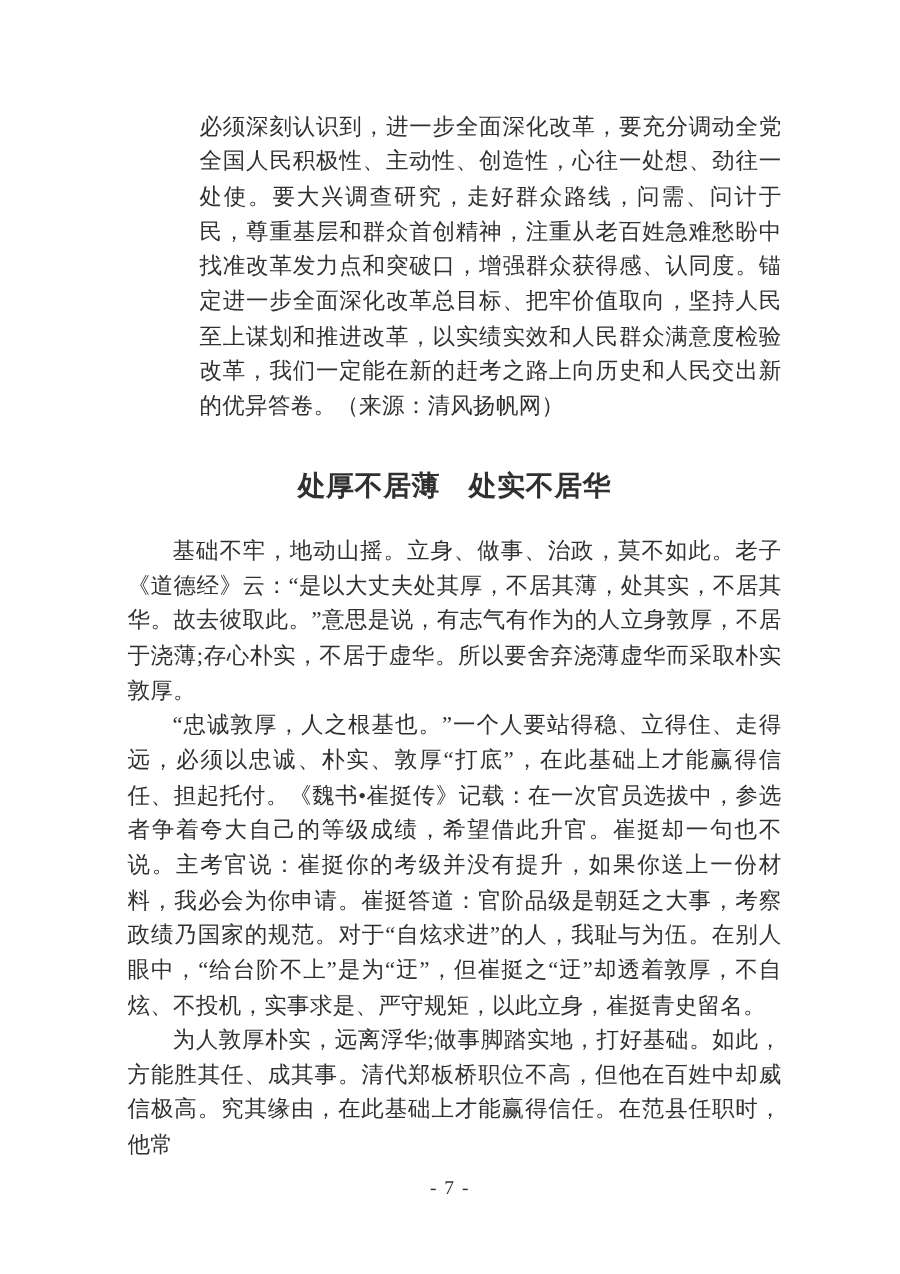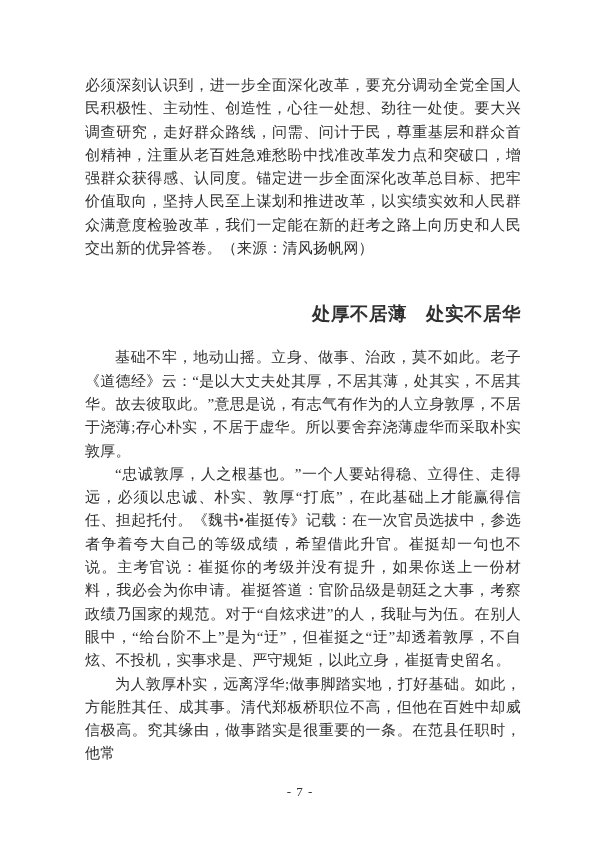--- a/index.html
+++ b/index.html
@@ -25,34 +25,35 @@
   .para {
     margin: 0;
     font-size: 15px;
     line-height: 23.3px;
     text-align: justify;
     text-indent: 2em;
     letter-spacing: 0.2px;
   }
   .para--flush {
     text-indent: 0;
+    margin-left: 48px;
   }
   .section-header {
     margin: 31px 0 0 0;
     font-size: 15px;
     line-height: 23px;
     font-weight: normal;
     letter-spacing: 0.2px;
   }
   .article-title {
-    margin: 42px 0 0 0;
+    margin: 29px 0 0 0;
     font-size: 18.5px;
     line-height: 25px;
     font-weight: bold;
-    text-align: right;
+    text-align: center;
     letter-spacing: 0.5px;
   }
   .article-body {
     margin-top: 19px;
   }
   .page-number {
     position: absolute;
     left: 0;
     top: 784px;
     width: 100%;
@@ -65,17 +66,17 @@
 </head>
 <body>
 
 <div class="page">
   <div class="content">
     <p class="para para--flush">必须深刻认识到，进一步全面深化改革，要充分调动全党全国人民积极性、主动性、创造性，心往一处想、劲往一处使。要大兴调查研究，走好群众路线，问需、问计于民，尊重基层和群众首创精神，注重从老百姓急难愁盼中找准改革发力点和突破口，增强群众获得感、认同度。锚定进一步全面深化改革总目标、把牢价值取向，坚持人民至上谋划和推进改革，以实绩实效和人民群众满意度检验改革，我们一定能在新的赶考之路上向历史和人民交出新的优异答卷。（来源：清风扬帆网）</p>
     <h1 class="article-title">处厚不居薄　处实不居华</h1>
     <div class="article-body">
         <p class="para">基础不牢，地动山摇。立身、做事、治政，莫不如此。老子《道德经》云：“是以大丈夫处其厚，不居其薄，处其实，不居其华。故去彼取此。”意思是说，有志气有作为的人立身敦厚，不居于浇薄;存心朴实，不居于虚华。所以要舍弃浇薄虚华而采取朴实敦厚。</p>
         <p class="para">“忠诚敦厚，人之根基也。”一个人要站得稳、立得住、走得远，必须以忠诚、朴实、敦厚“打底”，在此基础上才能赢得信任、担起托付。《魏书•崔挺传》记载：在一次官员选拔中，参选者争着夸大自己的等级成绩，希望借此升官。崔挺却一句也不说。主考官说：崔挺你的考级并没有提升，如果你送上一份材料，我必会为你申请。崔挺答道：官阶品级是朝廷之大事，考察政绩乃国家的规范。对于“自炫求进”的人，我耻与为伍。在别人眼中，“给台阶不上”是为“迂”，但崔挺之“迂”却透着敦厚，不自炫、不投机，实事求是、严守规矩，以此立身，崔挺青史留名。</p>
-        <p class="para">为人敦厚朴实，远离浮华;做事脚踏实地，打好基础。如此，方能胜其任、成其事。清代郑板桥职位不高，但他在百姓中却威信极高。究其缘由，做事踏实是很重要的一条。在范县任职时，他常</p>
+        <p class="para">为人敦厚朴实，远离浮华;做事脚踏实地，打好基础。如此，方能胜其任、成其事。清代郑板桥职位不高，但他在百姓中却威信极高。究其缘由，在此基础上才能赢得信任。在范县任职时，他常</p>
       </div>
   </div>
   <div class="page-number">- 7 -</div>
 </div>
 
 </body></html>

